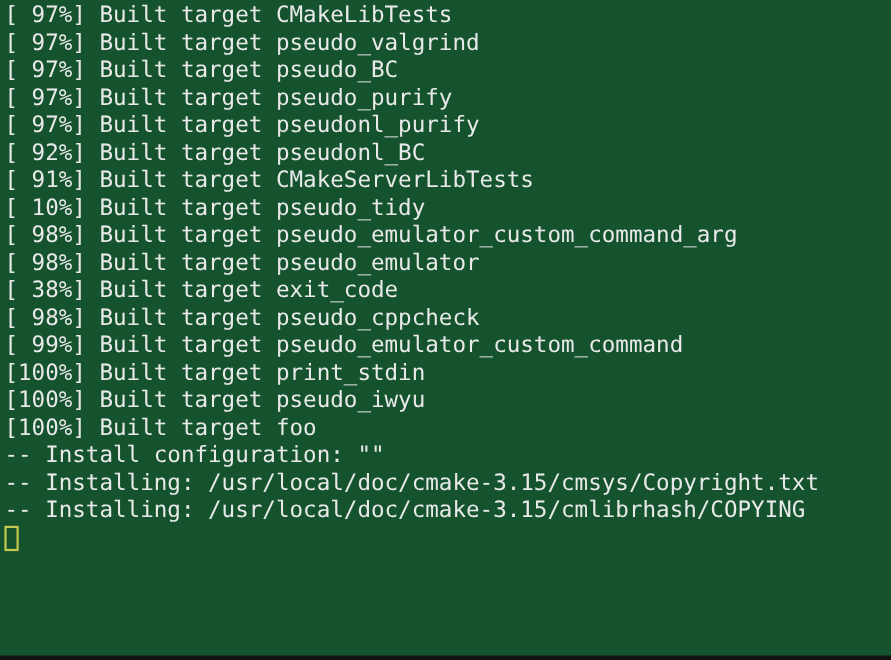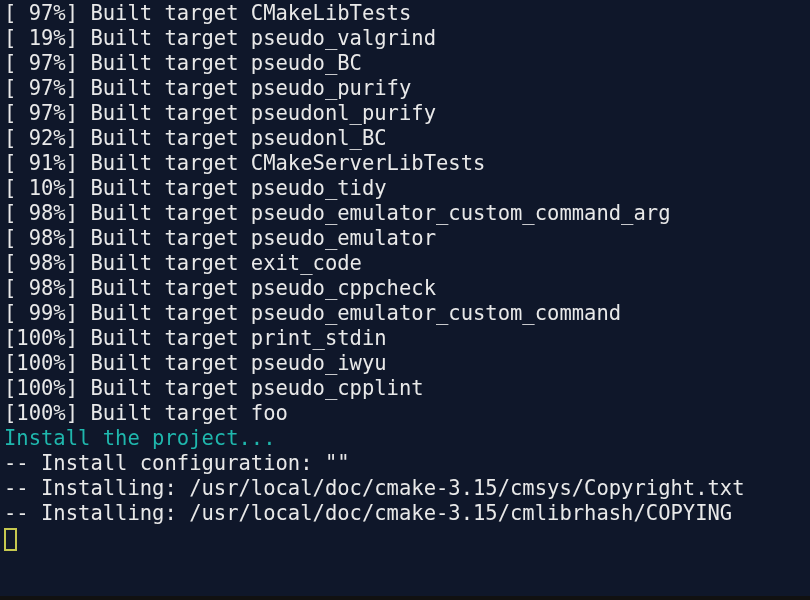--- a/index.html
+++ b/index.html
@@ -5,21 +5,21 @@
 <style>
   html, body {
     margin: 0;
     padding: 0;
     background: #000000;
   }
   #terminal {
     position: relative;
     width: 810px;
     height: 600px;
-    background: #0f172a;
+    background: #14532d;
     overflow: hidden;
     font-family: "DejaVu Sans Mono", "Liberation Mono", monospace;
     font-size: 20.5px;
     line-height: 25px;
     letter-spacing: 0px;
     -webkit-font-smoothing: none;
   }
   #screen {
     position: absolute;
     left: 4px;
@@ -58,36 +58,34 @@
     height: 4px;
     background: #111111;
   }
 </style>
 </head>
 <body>
 
 <div id="terminal">
   <div id="screen">
       <div class="line c-white">[ 97%] Built target CMakeLibTests</div>
-      <div class="line c-white">[ 19%] Built target pseudo_valgrind</div>
+      <div class="line c-white">[ 97%] Built target pseudo_valgrind</div>
       <div class="line c-white">[ 97%] Built target pseudo_BC</div>
       <div class="line c-white">[ 97%] Built target pseudo_purify</div>
       <div class="line c-white">[ 97%] Built target pseudonl_purify</div>
       <div class="line c-white">[ 92%] Built target pseudonl_BC</div>
       <div class="line c-white">[ 91%] Built target CMakeServerLibTests</div>
       <div class="line c-white">[ 10%] Built target pseudo_tidy</div>
       <div class="line c-white">[ 98%] Built target pseudo_emulator_custom_command_arg</div>
       <div class="line c-white">[ 98%] Built target pseudo_emulator</div>
-      <div class="line c-white">[ 98%] Built target exit_code</div>
+      <div class="line c-white">[ 38%] Built target exit_code</div>
       <div class="line c-white">[ 98%] Built target pseudo_cppcheck</div>
       <div class="line c-white">[ 99%] Built target pseudo_emulator_custom_command</div>
       <div class="line c-white">[100%] Built target print_stdin</div>
       <div class="line c-white">[100%] Built target pseudo_iwyu</div>
-      <div class="line c-white">[100%] Built target pseudo_cpplint</div>
       <div class="line c-white">[100%] Built target foo</div>
-      <div class="line c-cyan">Install the project...</div>
       <div class="line c-white">-- Install configuration: ""</div>
       <div class="line c-white">-- Installing: /usr/local/doc/cmake-3.15/cmsys/Copyright.txt</div>
       <div class="line c-white">-- Installing: /usr/local/doc/cmake-3.15/cmlibrhash/COPYING</div>
       <div class="cursor-line"><span class="cursor"></span></div>
     </div>
   <div class="bottom-edge"></div>
 </div>
 
 </body></html>

